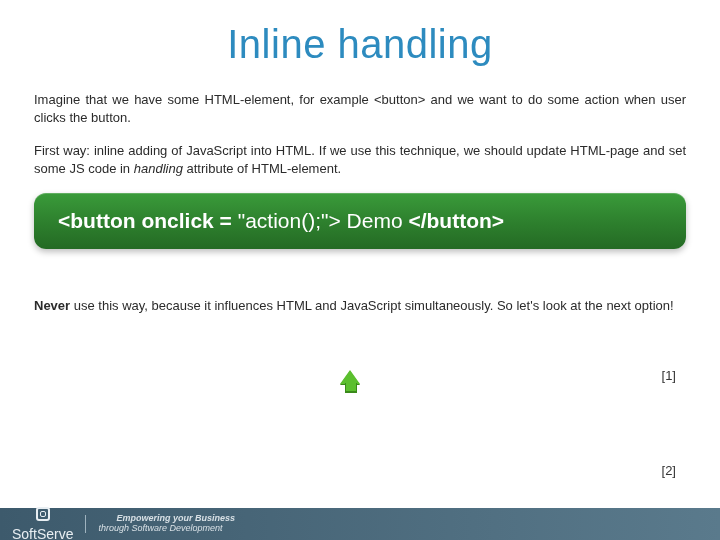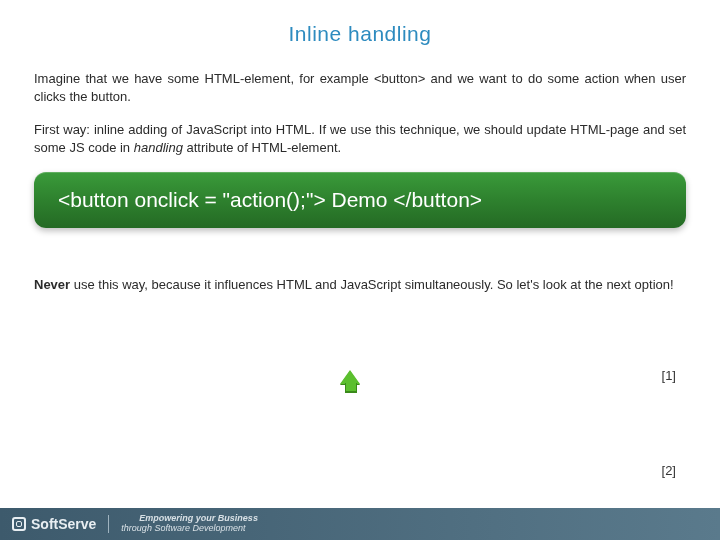--- a/index.html
+++ b/index.html
@@ -3,37 +3,37 @@
 <meta charset="utf-8">
 <style>
   * { margin: 0; padding: 0; box-sizing: border-box; }
   body {
     width: 720px; height: 540px;
     font-family: "Segoe UI", "Helvetica Neue", Arial, sans-serif;
     background: #fff; color: #333; position: relative; overflow: hidden;
   }
   .slide { width: 100%; height: 100%; position: relative; }
   .title {
-    text-align: center; font-size: 21px; font-weight: 400;
+    text-align: center; font-size: 40px; font-weight: 400;
     color: #2d8bbf; padding-top: 22px; letter-spacing: 0.5px;
   }
   .content { padding: 24px 34px 0 34px; }
   .para {
     font-size: 13px; line-height: 1.35; color: #2b2b2b;
     text-align: justify; margin-bottom: 16px; font-weight: 300;
   }
   .para strong { font-weight: 700; }
   .para em { font-style: italic; }
   .codebox {
     background: linear-gradient(to bottom, #3a9b3a 0%, #2e812e 50%, #246a24 100%);
     border-radius: 12px; padding: 16px 24px; margin: 6px 0 4px 0;
     font-size: 21px; color: #fff; font-family: inherit; font-weight: 300;
     box-shadow: 0 3px 6px rgba(0,0,0,0.25), inset 0 1px 0 rgba(255,255,255,0.2);
   }
-  .codebox .cb-strong { font-weight: 400; }
+  .codebox .cb-strong { font-weight: 700; }
   .ref {
     font-size: 13px; color: #333; position: absolute; right: 44px;
   }
   .ref1 { top: 368px; }
   .ref2 { top: 463px; }
   .arrow {
     position: absolute; left: 340px; top: 370px;
     width: 0; height: 0;
     border-left: 10px solid transparent;
     border-right: 10px solid transparent;
@@ -44,21 +44,21 @@
     content: ""; position: absolute; left: -5px; top: 13px;
     width: 10px; height: 8px; background: #5bbf2e;
     border: 1px solid #3a8a1a; border-top: none;
   }
   .footer {
     position: absolute; bottom: 0; left: 0; right: 0; height: 32px;
     background: linear-gradient(to right, #3d5a6c 0%, #5a7a8c 100%);
     display: flex; align-items: center; padding: 0 12px;
     color: #e8eef2; font-size: 11px;
   }
-  .logo { display: flex; align-items: center; gap: 5px; font-weight: 700; font-size: 14px; }
+  .logo { display: flex; align-items: center; gap: 5px; font-weight: 400; font-size: 14px; flex-direction: column; }
   .logo-icon {
     width: 14px; height: 14px; border: 2px solid #e8eef2; border-radius: 3px;
     position: relative; transform: rotate(0deg);
   }
   .logo-icon::before {
     content: ""; position: absolute; inset: 2px; border: 1.5px solid #e8eef2; border-radius: 2px;
   }
   .divider { width: 1px; height: 18px; background: #9fb3bf; margin: 0 12px; }
   .tagline { line-height: 1.1; font-style: italic; font-size: 9px; opacity: 0.9; }
   .tagline .l1 { font-weight: 600; margin-left: 18px; }

